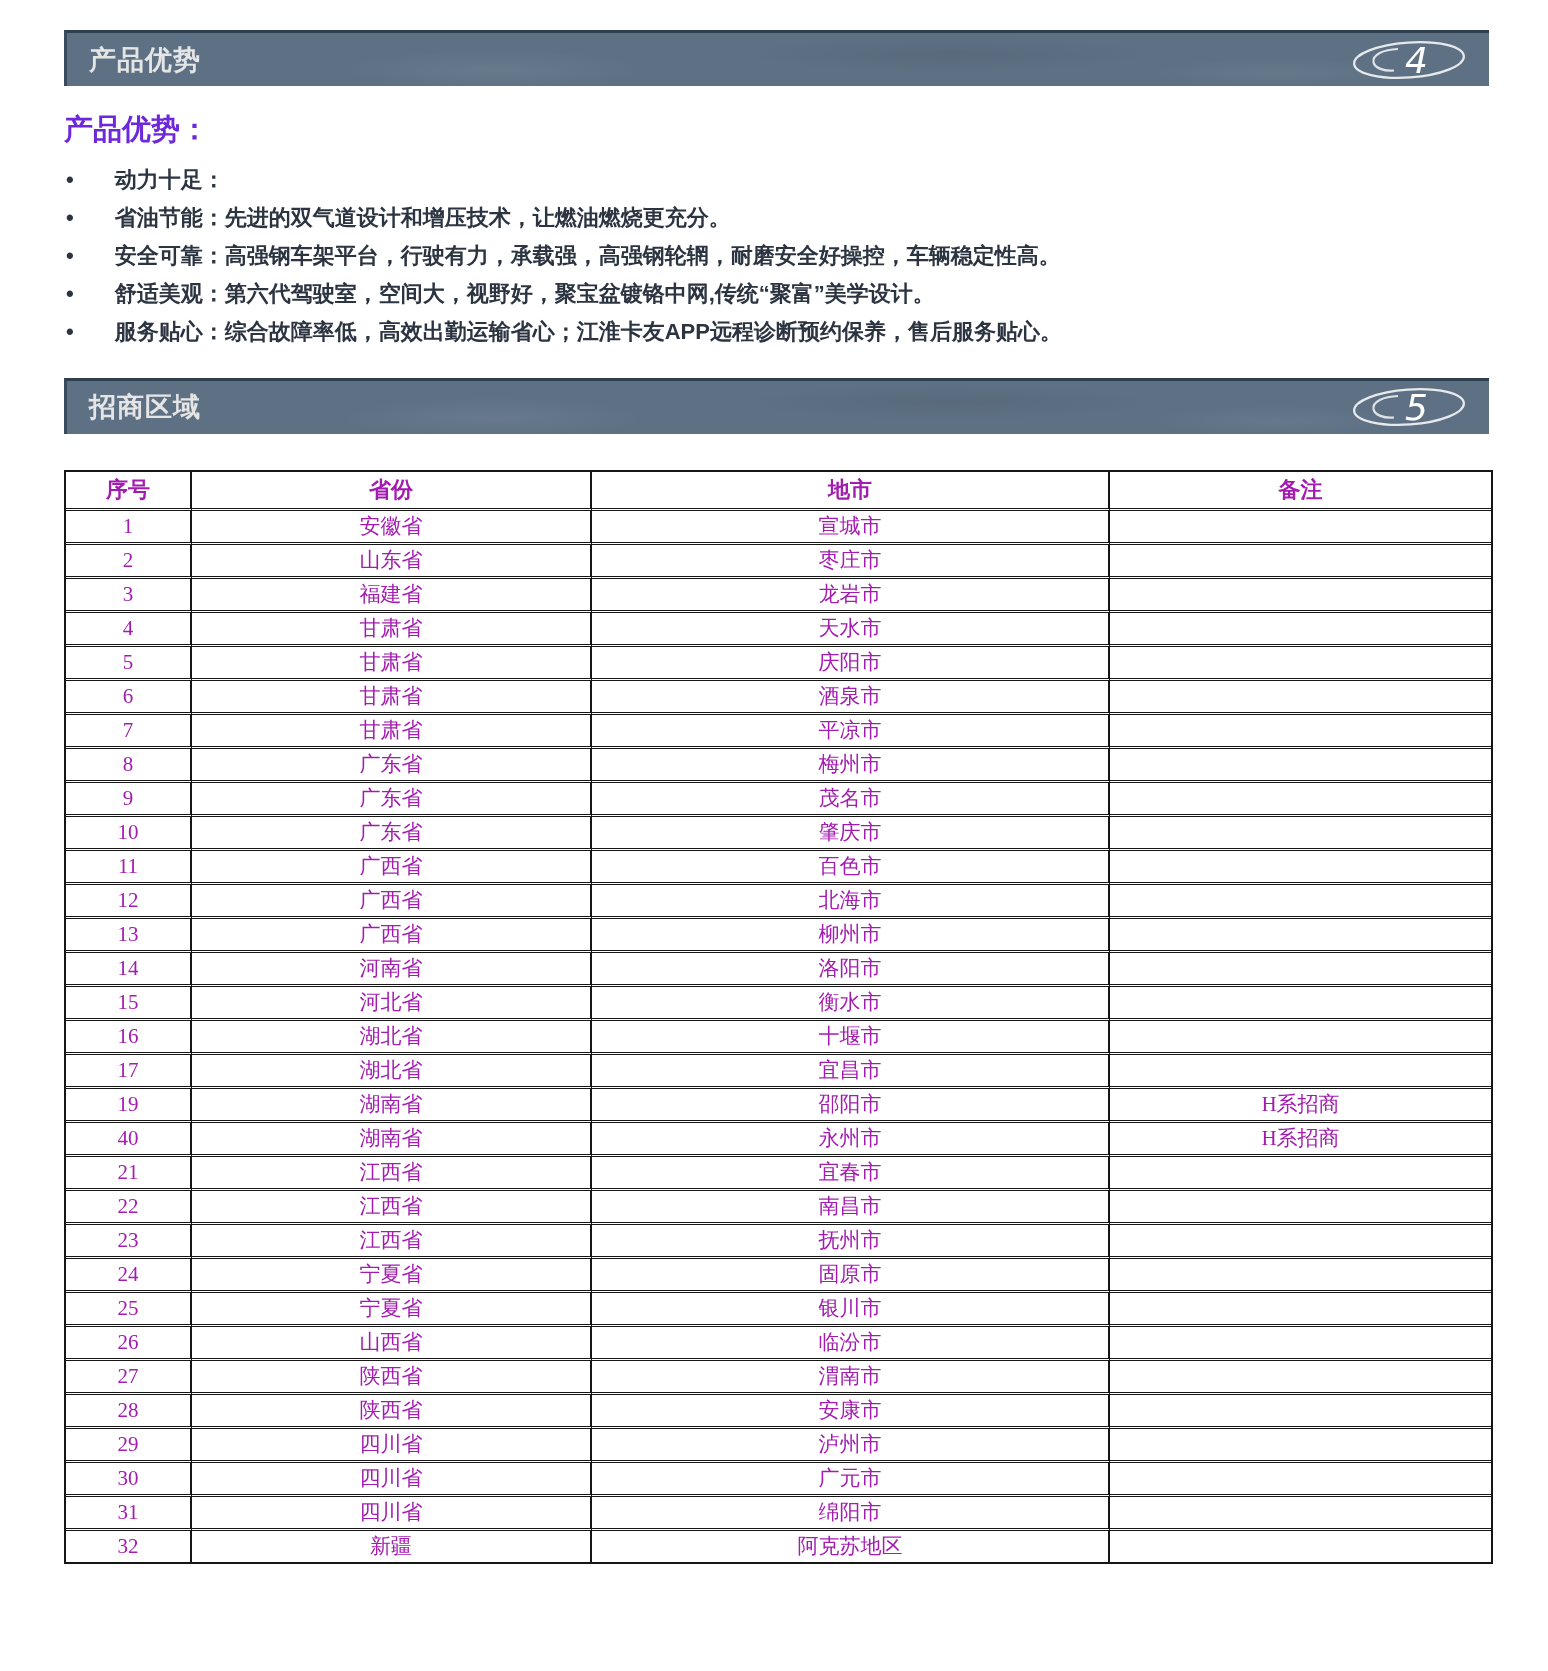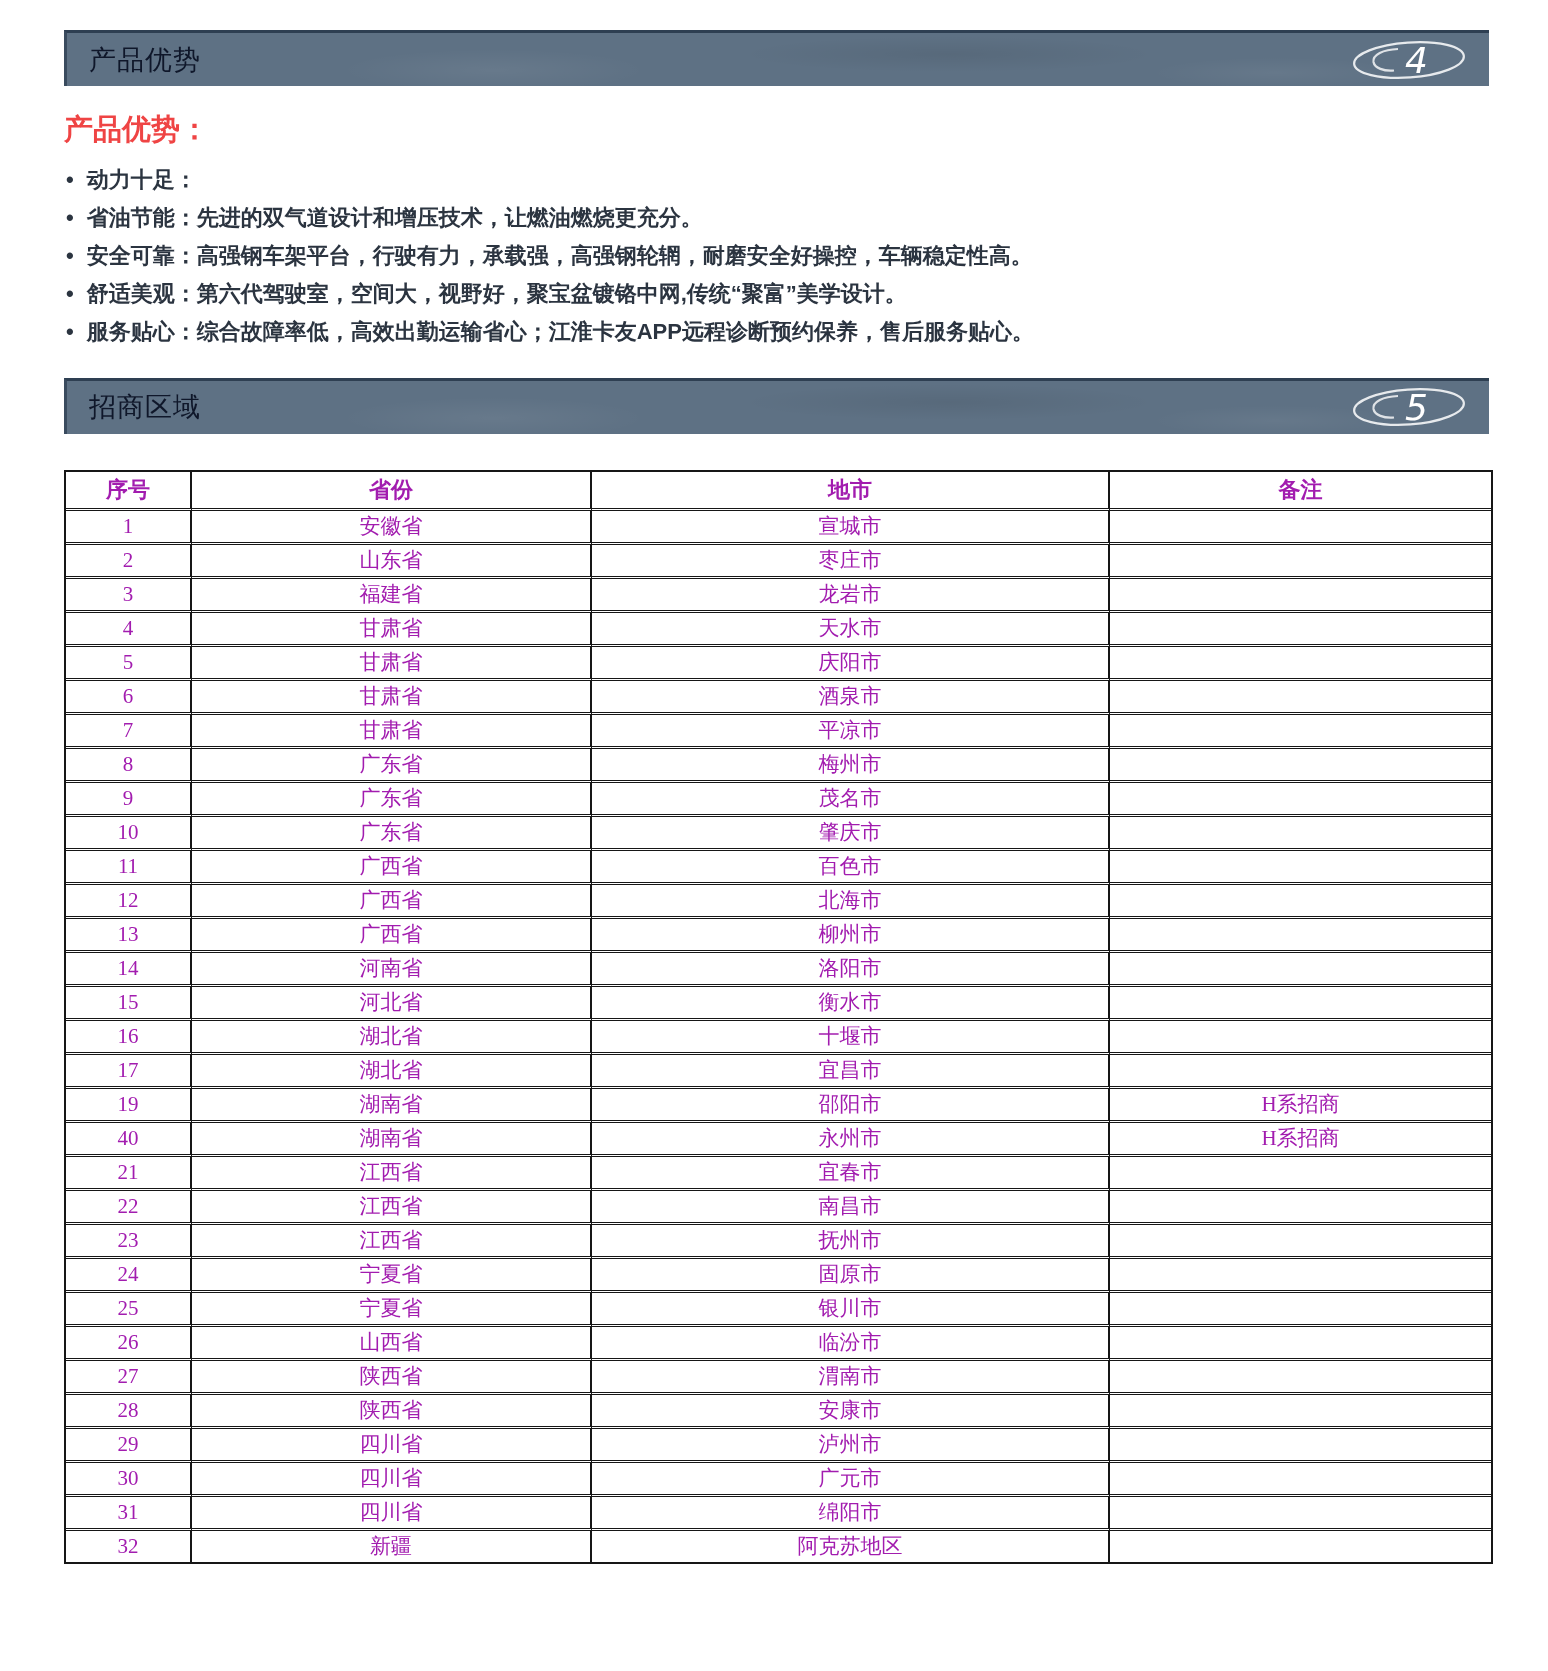--- a/index.html
+++ b/index.html
@@ -25,48 +25,48 @@
     position:relative;
   }
   .section-bar::after {
     content:""; position:absolute; inset:0; pointer-events:none;
     background:
       radial-gradient(ellipse 220px 30px at 30% 70%, rgba(255,255,255,0.06), transparent 70%),
       radial-gradient(ellipse 300px 26px at 62% 40%, rgba(0,0,0,0.07), transparent 70%),
       radial-gradient(ellipse 180px 22px at 85% 75%, rgba(255,255,255,0.05), transparent 70%);
   }
   .bar-title {
-    color:#0f172a;
-    font-size:27px; font-weight:400; letter-spacing:1px;
+    color:#e5e5e5;
+    font-size:27px; font-weight:700; letter-spacing:1px;
     position:relative; z-index:1;
   }
   .badge-svg { width:122px; height:50px; position:relative; z-index:1; }
   .badge-svg text {
     font-family:"DejaVu Sans", sans-serif;
     font-style:italic; font-weight:500;
   }
   .bar-first { margin-top:30px; }
   .bar-second { margin-top:27px; }
 
   
   .adv-heading {
     margin:26px 64px 0 64px;
     font-size:29px; font-weight:800; line-height:1.2;
-    color:#ef4444;
+    color:#6d28d9;
   }
   .adv-list {
     margin:14px 64px 0 66px; padding:0; list-style:none;
   }
   .adv-item {
     display:flex; align-items:baseline;
     font-size:22px; line-height:38px; font-weight:600;
     color:#2b3440;
   }
   .bullet-glyph { font-size:22px; margin-right:13px; color:#2b3440; }
-  .adv-label { font-weight:700; white-space:nowrap; }
+  .adv-label { font-weight:700; white-space:nowrap;margin-left:28px; }
 
   
   .region-table {
     margin:36px 59px 0 64px;
     width:1425px;
     table-layout:fixed;
     border-collapse:separate; border-spacing:0;
     border:2px solid #161616;
     font-family:"Liberation Serif","DejaVu Serif",serif;
     color:#a21caf;

